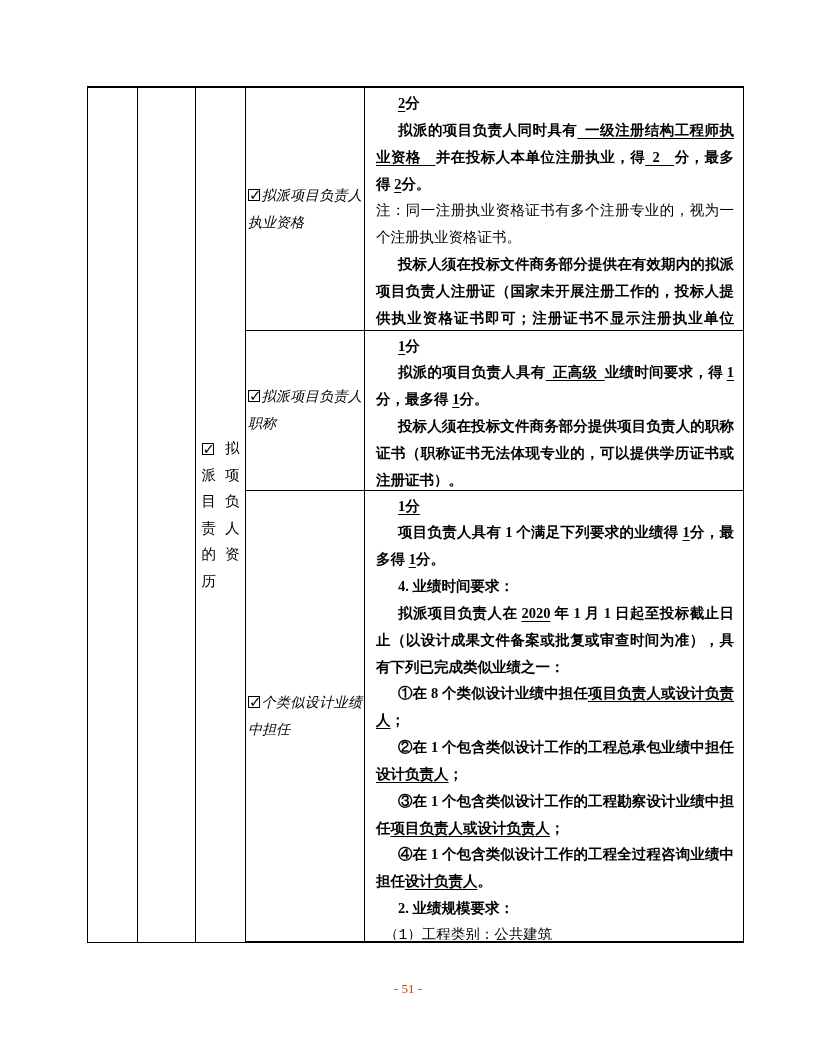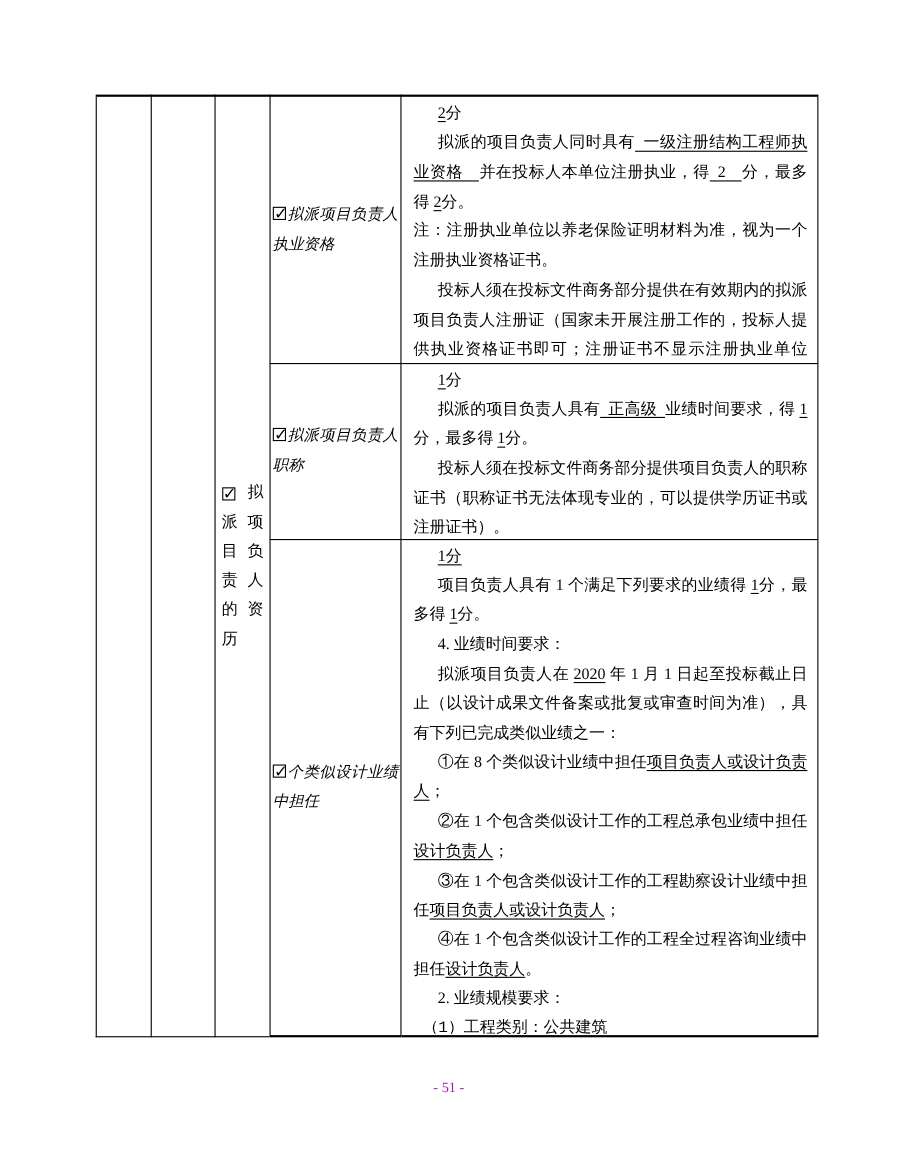--- a/index.html
+++ b/index.html
@@ -18,21 +18,21 @@
 
   td.content{vertical-align:top;}
   .cwrap{
     padding:2px 9px 0 11px;overflow:hidden;
     font-size:14.5px;line-height:26.85px;text-align:justify;
   }
   .cwrap.h1{height:237px;}
   .cwrap.h2{height:154px;}
   .cwrap.h3{height:447px;}
   .para{margin:0;}
-  .para.ind2{text-indent:22px;}
+  .para.ind2{text-indent:22px;font-weight:bold;}
   .para.ind1{text-indent:8px;font-family:Liberation Mono, monospace;}
   .para.ind0{text-indent:0;}
   .u{text-decoration:underline;text-underline-offset:3px;text-decoration-thickness:1px;}
 
   td.labelcell{vertical-align:middle;font-style:italic;}
   .lbl{
     padding:0 2px 0 2px;font-size:14px;line-height:27px;text-align:justify;
   }
 
   td.catcell{vertical-align:middle;}
@@ -47,21 +47,21 @@
     display:inline-block;box-sizing:border-box;width:12px;height:12px;
     border:1.5px solid #000;position:relative;margin-right:1px;vertical-align:-1px;
   }
   .cb::after{
     content:"✓";position:absolute;left:0px;top:-8px;
     font-size:15px;font-weight:700;font-family:"DejaVu Sans",sans-serif;
   }
 
   .pagenum{
     position:absolute;left:0;right:0;top:981px;text-align:center;
-    font-size:13px;color:#a21caf;
+    font-size:13px;color:#c2410c;
   }
 </style>
 </head>
 <body>
 
 <table class="grid">
   <colgroup>
     <col style="width:50px">
     <col style="width:58px">
     <col style="width:50px">
@@ -99,21 +99,21 @@
             </div>
           </div>
     </td>
     <td class="labelcell">
       <div class="lbl"><span class="cb"></span><span>拟派项目负责人执业资格</span></div>
     </td>
     <td class="content">
       <div class="cwrap h1">
             <div class="para ind2"><span class="u">2</span><span>分</span></div>
             <div class="para ind2"><span>拟派的项目负责人同时具有</span><span class="u"> 一级注册结构工程师执业资格  </span><span>并在投标人本单位注册执业，得</span><span class="u"> 2  </span><span>分，最多得 </span><span class="u">2</span><span>分。</span></div>
-            <div class="para ind0"><span>注：注册执业单位以养老保险证明材料为准，视为一个注册执业资格证书。</span></div>
+            <div class="para ind0"><span>注：同一注册执业资格证书有多个注册专业的，视为一个注册执业资格证书。</span></div>
             <div class="para ind2"><span>投标人须在投标文件商务部分提供在有效期内的拟派项目负责人注册证（国家未开展注册工作的，投标人提供执业资格证书即可；注册证书不显示注册执业单位的，注册执业单位以养老保险证明材料为准）。</span></div>
           </div>
     </td>
   </tr>
   <tr style="height:160px">
     <td class="labelcell">
       <div class="lbl"><span class="cb"></span><span>拟派项目负责人职称</span></div>
     </td>
     <td class="content">
       <div class="cwrap h2">

